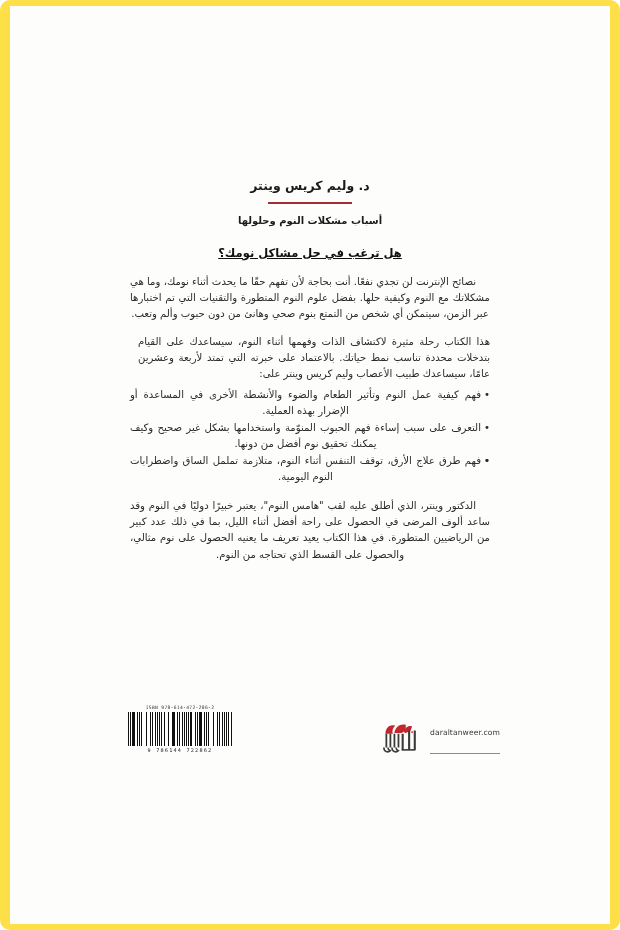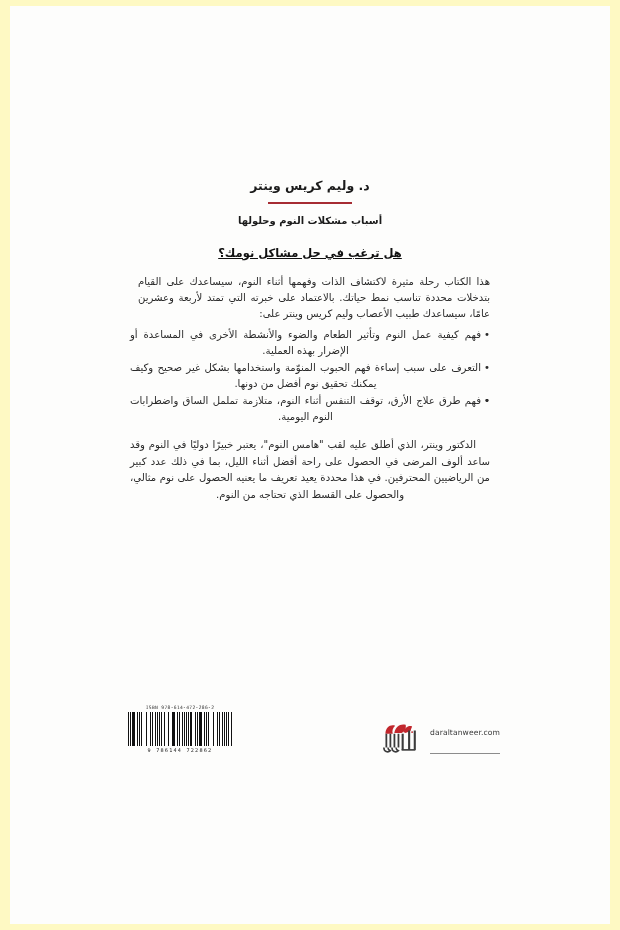--- a/index.html
+++ b/index.html
@@ -12,22 +12,23 @@
     height: 930px;
     font-family: "DejaVu Sans", "Liberation Sans", sans-serif;
     color: #1a1a1a;
     overflow: hidden;
   }
 
   .page {
     position: relative;
     width: 620px;
     height: 930px;
-    background: #fef9c3;
+    background: #fde047;
     box-sizing: border-box;
+    border-radius: 10px;
   }
 
   
   .cover {
     position: absolute;
     left: 10px;
     top: 6px;
     width: 600px;
     height: 918px;
     background: #fdfdfc;
@@ -215,20 +216,21 @@
 
     <div class="author">د. وليم كريس وينتر</div>
 
     <div class="rule"></div>
 
 
     <div class="subtitle">أسباب مشكلات النوم وحلولها</div>
 
     <div class="question">هل ترغب في حل مشاكل نومك؟</div>
 
+    <p class="para">نصائح الإنترنت لن تجدي نفعًا. أنت بحاجة لأن تفهم حقًا ما يحدث أثناء نومك، وما هي مشكلاتك مع النوم وكيفية حلها. بفضل علوم النوم المتطورة والتقنيات التي تم اختبارها عبر الزمن، سيتمكن أي شخص من التمتع بنوم صحي وهانئ من دون حبوب وألم وتعب.</p>
 
     <p class="lead-in">هذا الكتاب رحلة مثيرة لاكتشاف الذات وفهمها أثناء النوم، سيساعدك على القيام بتدخلات محددة تناسب نمط حياتك. بالاعتماد على خبرته التي تمتد لأربعة وعشرين عامًا، سيساعدك طبيب الأعصاب وليم كريس وينتر على:</p>
 
     <ul class="bullets">
       <li>
         <span class="dot">•</span>
         <span>فهم كيفية عمل النوم وتأثير الطعام والضوء والأنشطة الأخرى في المساعدة أو الإضرار بهذه العملية.</span>
       </li>
       <li>
         <span class="dot">•</span>
@@ -236,21 +238,21 @@
       </li>
       <li>
         <span class="dot">•</span>
       </li>
       <li>
         <span class="dot">•</span>
         <span>فهم طرق علاج الأرق، توقف التنفس أثناء النوم، متلازمة تململ الساق واضطرابات النوم اليومية.</span>
       </li>
     </ul>
 
-    <p class="para last">الدكتور وينتر، الذي أطلق عليه لقب "هامس النوم"، يعتبر خبيرًا دوليًا في النوم وقد ساعد ألوف المرضى في الحصول على راحة أفضل أثناء الليل، بما في ذلك عدد كبير من الرياضيين المحترفين. في هذا محددة يعيد تعريف ما يعنيه الحصول على نوم مثالي، والحصول على القسط الذي تحتاجه من النوم.</p>
+    <p class="para last">الدكتور وينتر، الذي أطلق عليه لقب "هامس النوم"، يعتبر خبيرًا دوليًا في النوم وقد ساعد ألوف المرضى في الحصول على راحة أفضل أثناء الليل، بما في ذلك عدد كبير من الرياضيين المتطورة. في هذا الكتاب يعيد تعريف ما يعنيه الحصول على نوم مثالي، والحصول على القسط الذي تحتاجه من النوم.</p>
   </div>
 
   <div class="footer">
 
     <div class="barcode-block">
       <div class="isbn-text">ISBN 978-614-472-286-2</div>
       <div class="barcode"></div>
       <div class="barcode-digits">9 786144 722862</div>
     </div>
 

